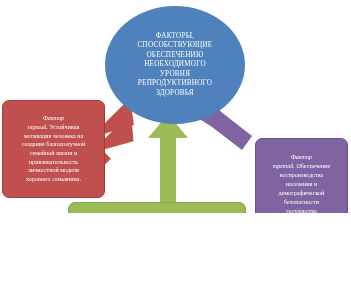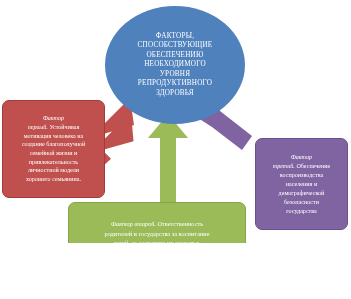--- a/index.html
+++ b/index.html
@@ -3,21 +3,21 @@
 <meta charset="utf-8">
 <style>
   html, body {
     margin: 0;
     padding: 0;
     background: #ffffff;
   }
   #canvas {
     position: relative;
     width: 351px;
-    height: 243px;
+    height: 213px;
     background: #ffffff;
     overflow: hidden;
     font-family: "Liberation Serif", "DejaVu Serif", serif;
   }
 
   
   #center-circle {
     position: absolute;
     left: 105px;
     top: 6px;

